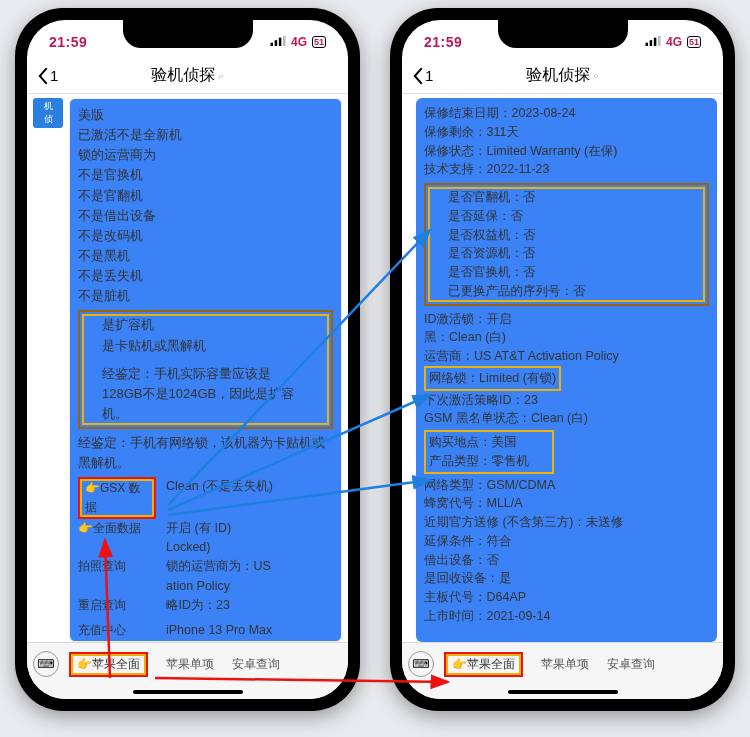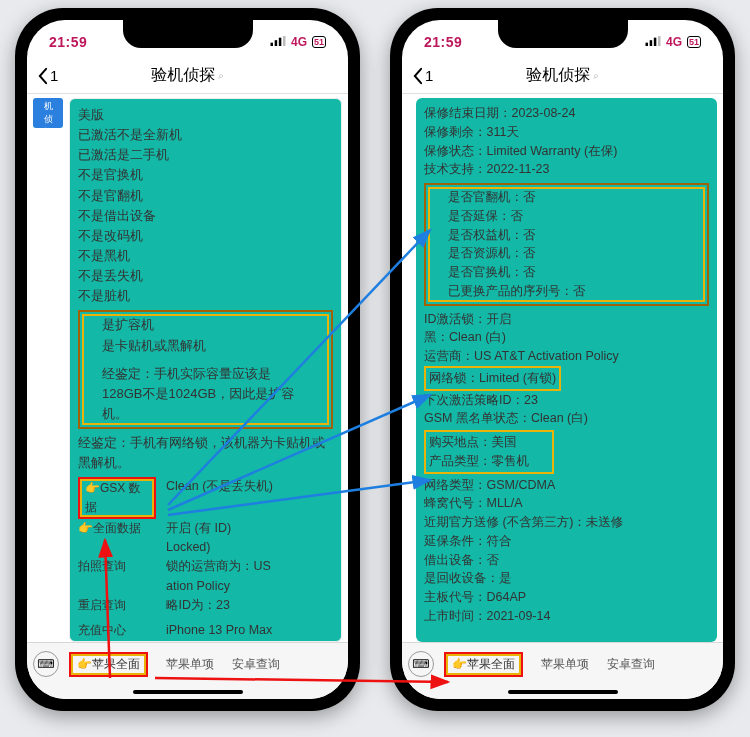--- a/index.html
+++ b/index.html
@@ -19,21 +19,21 @@
 .sig svg{width:16px;height:10px}
 
 .nav{display:flex;align-items:center;justify-content:center;padding:6px 10px;border-bottom:.5px solid #e0e0e0;position:relative;height:36px}
 .nav .back{position:absolute;left:10px;display:flex;align-items:center;gap:2px;font-size:15px;color:#000}
 .nav .back svg{width:11px;height:18px}
 .nav .title{font-size:16px;font-weight:500;color:#000}
 .nav .sub{font-size:10px;color:#aaa;margin-left:3px}
 
 .content{flex:1;overflow:hidden;display:flex;gap:6px;padding:4px 6px 0}
 .avatar{width:30px;height:30px;background:#2a7fdf;color:#fff;font-size:9px;display:flex;align-items:center;text-align:center;border-radius:3px;flex-shrink:0;padding:11px}
-.bubble{background:#14b8a6;border:1px solid #eee;border-radius:6px;padding:6px 8px;font-size:13px;line-height:1.55;color:#333;flex:1;position:relative}
+.bubble{background:#3b82f6;border:1px solid #eee;border-radius:6px;padding:6px 8px;font-size:13px;line-height:1.55;color:#333;flex:1;position:relative}
 
 .line{white-space:nowrap}
 
 .box{border:2px solid #a16207;padding:3px 22px;margin:4px 0;position:relative}
 .box.inner-y::before{content:"";position:absolute;inset:2px;border:2px solid #eab308}
 .box>div{position:relative}
 
 .box-r{border:2px solid #e11;box-shadow:0 0 0 2px #eab308 inset;padding:1px 6px;display:inline-block;font-size:12px}
 .box-r.tiny{font-size:12px;padding:0 5px}
 
@@ -80,21 +80,21 @@
       <span class="title">验机侦探</span>
       <span class="sub">⌕</span>
     </div>
 
     <div class="content">
       <div class="avatar">验机
 侦探</div>
       <div class="bubble">
         <div class="line">美版</div>
         <div class="line">已激活不是全新机</div>
-        <div class="line">已激活是二手机</div>
+        <div class="line">锁的运营商为</div>
         <div class="line">不是官换机</div>
         <div class="line">不是官翻机</div>
         <div class="line">不是借出设备</div>
         <div class="line">不是改码机</div>
         <div class="line">不是黑机</div>
         <div class="line">不是丢失机</div>
         <div class="line">不是脏机</div>
 
         <div class="box inner-y">
           <div>是扩容机</div>

